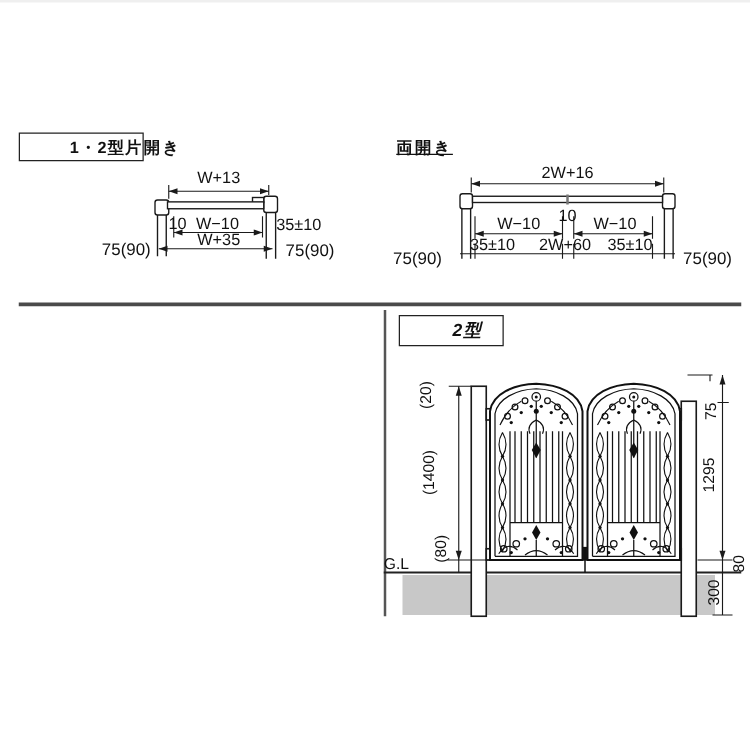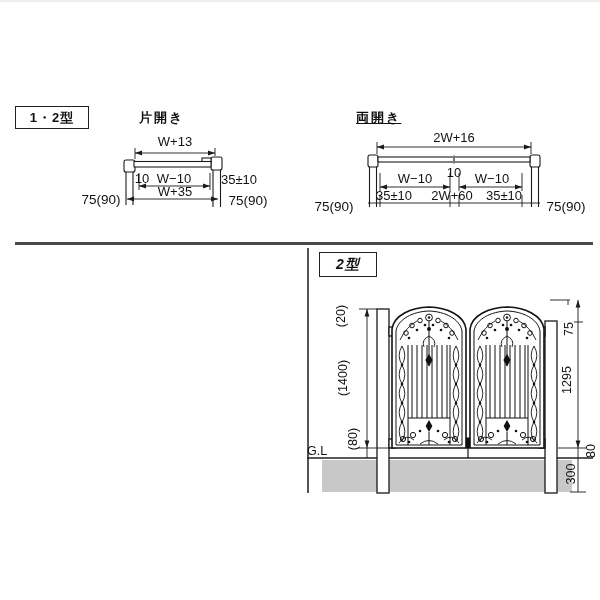--- a/index.html
+++ b/index.html
@@ -5,23 +5,23 @@
   html,body{margin:0;padding:0;}
   body{
     width:600px;height:600px;position:relative;background:#ffffff;
     font-family:"Liberation Sans","DejaVu Sans",sans-serif;color:#111;
     overflow:hidden;
   }
   .top-edge{position:absolute;left:0;top:0;width:600px;height:2px;background:#efefef;}
   .type-box{
     position:absolute;border:1.6px solid #222;background:#fff;
     display:flex;align-items:center;justify-content:center;
-    font-size:13px;font-weight:600;letter-spacing:1px;
+    font-size:13px;font-weight:600;letter-spacing:1px;padding-left:26px;
   }
-  .jp-title{position:absolute;font-size:13px;font-weight:600;letter-spacing:2px;margin-left:39px;}
+  .jp-title{position:absolute;font-size:13px;font-weight:600;letter-spacing:2px;}
   .divider{position:absolute;background:#4a4a4a;}
   .vline{position:absolute;background:#555;}
   svg{position:absolute;display:block;}
   svg text{font-family:"Liberation Sans","DejaVu Sans",sans-serif;fill:#111;}
   .dimtxt{font-size:13px;}
   .postdim{font-size:13.5px;}
   .rot{font-size:12.5px;}
   .gl{font-size:12.5px;}
 </style>
 </head>

